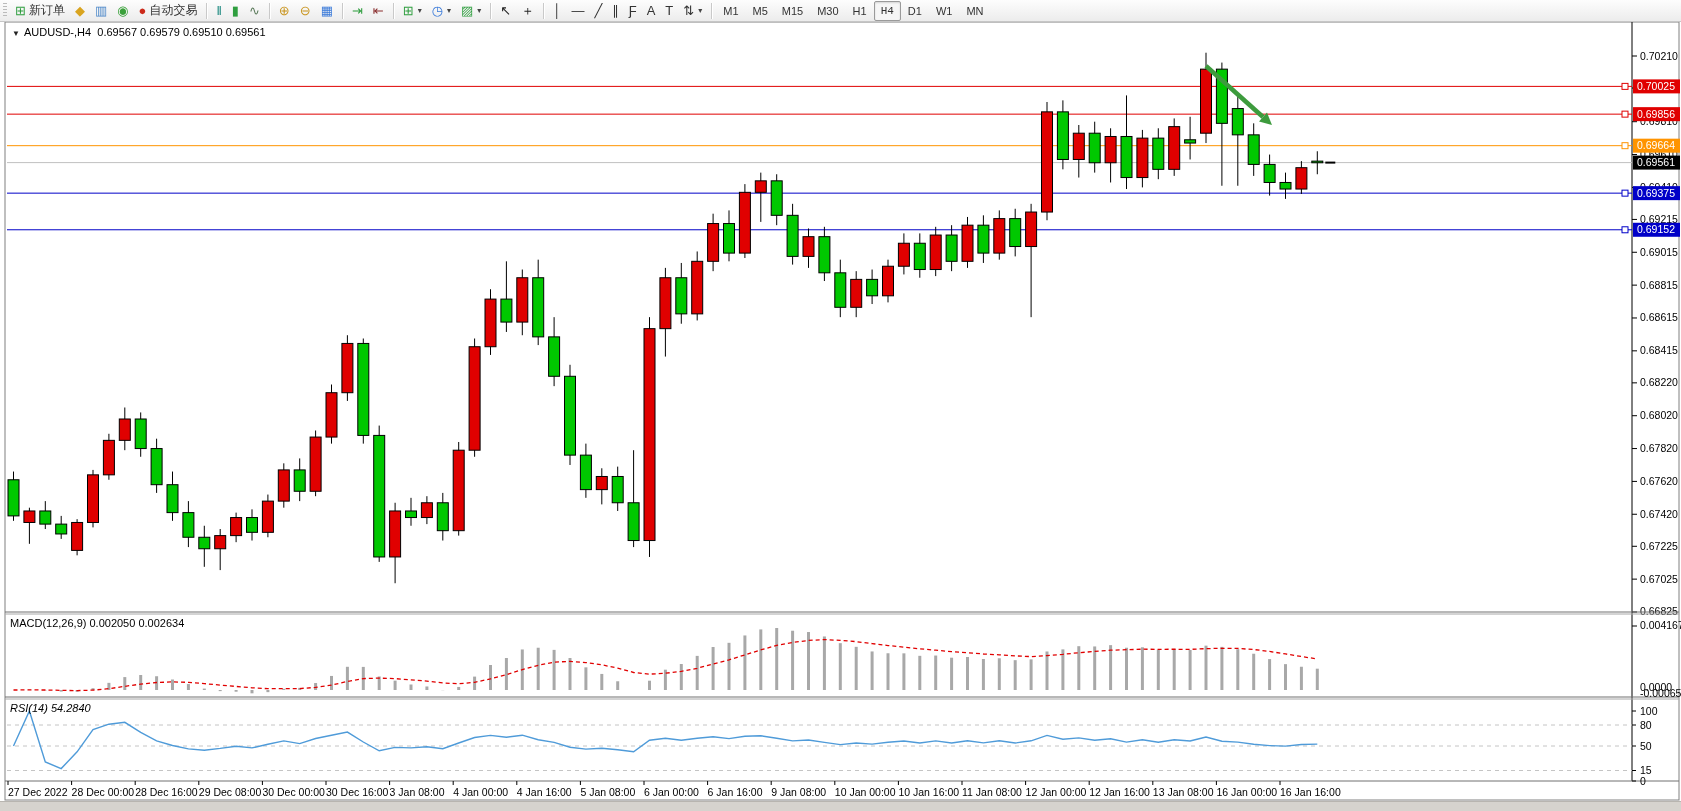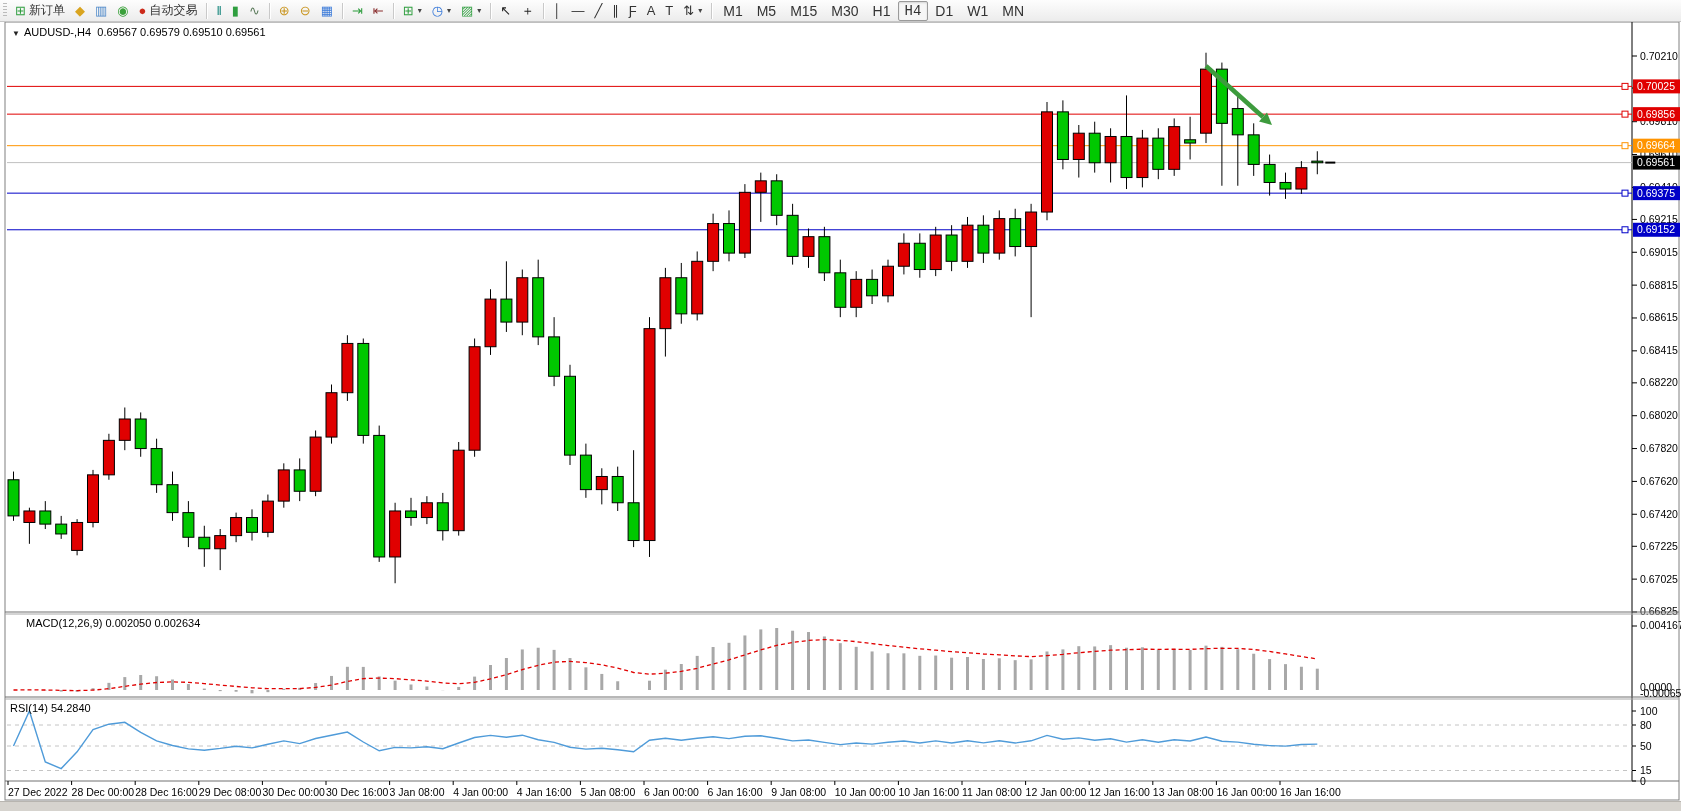--- a/index.html
+++ b/index.html
@@ -9,21 +9,21 @@
     background:linear-gradient(#fdfdfd,#ececec);border-bottom:1px solid #c6c6c6;
     display:flex;align-items:center;font-size:12px;color:#333;z-index:5;}
   .tb-btn{display:inline-flex;align-items:center;gap:3px;padding:1px 4px;height:17px;
     border:1px solid transparent;border-radius:2px;cursor:default;white-space:nowrap;}
   .tb-glyph{font-size:13px;line-height:13px;}
   .tb-caret{font-size:8px;color:#444;margin-left:1px;}
   .tb-sep{width:1px;height:16px;background:#c9c9c9;margin:0 4px;box-shadow:1px 0 0 #fff;}
   .tb-grip{width:4px;height:15px;margin:0 3px;
     background:repeating-linear-gradient(#bbb 0 1px,transparent 1px 3px);}
   .tf-btn{padding:1px 6px;height:16px;display:inline-flex;align-items:center;
-    font-size:14px;color:#333;border:1px solid transparent;border-radius:2px;}
+    font-size:11px;color:#333;border:1px solid transparent;border-radius:2px;}
   .tf-btn.active{background:#f6f6f6;border:1px solid #9a9a9a;box-shadow:inset 0 1px 2px #00000022;font-family:Liberation Mono, monospace;}
   #tb-right{position:absolute;right:112px;top:1px;display:flex;align-items:center;gap:8px;}
   .bubble{position:relative;width:15px;height:13px;border:2px solid #9aa7b0;border-radius:7px;background:#f4f6f7;}
   .badge{position:absolute;top:-5px;right:-7px;min-width:12px;height:12px;border-radius:7px;
     background:#e03a1e;color:#fff;font-size:9px;line-height:12px;text-align:center;padding:0 2px;
     border:1px solid #fff;font-weight:bold;}
   
   .pane-label{position:absolute;font-size:11px;color:#000;z-index:4;white-space:nowrap;}
   .collapse{font-size:8px;margin-right:4px;color:#222;}
   #bottom-strip{position:absolute;left:0;top:801px;width:1681px;height:10px;background:#d6d3ce;border-top:1px solid #b8b5b0;}
@@ -515,22 +515,22 @@
       <text x="1152.8" y="796" font-size="10.5" fill="#000">13 Jan 08:00</text>
       <line x1="1216.4" y1="781" x2="1216.4" y2="785" stroke="#000"></line>
       <text x="1216.4" y="796" font-size="10.5" fill="#000">16 Jan 00:00</text>
       <line x1="1280" y1="781" x2="1280" y2="785" stroke="#000"></line>
       <text x="1280" y="796" font-size="10.5" fill="#000">16 Jan 16:00</text>
     </svg>
 
   <div class="pane-label" style="left:12px;top:26px;text-align:right;">
     <span class="collapse">▼</span><span>AUDUSD-,H4</span>&nbsp;&nbsp;<span>0.69567 0.69579 0.69510 0.69561</span>
   </div>
-  <div class="pane-label" style="left:10px;top:617px;margin-left:16px;">MACD(12,26,9) 0.002050 0.002634</div>
-  <div class="pane-label" style="left:10px;top:702px;">RSI(14) 54.2840</div>
+  <div class="pane-label" style="left:10px;top:617px;">MACD(12,26,9) 0.002050 0.002634</div>
+  <div class="pane-label" style="left:10px;top:702px;font-style:italic;">RSI(14) 54.2840</div>
 
   <div id="tb-right">
     <span class="tb-glyph" style="color:#2a6fd9;font-size:16px;font-weight:bold;">⌕</span>
     <span class="bubble">
       <span class="badge">1</span>
     </span>
   </div>
 
   <div id="bottom-strip"></div>
 </div>

